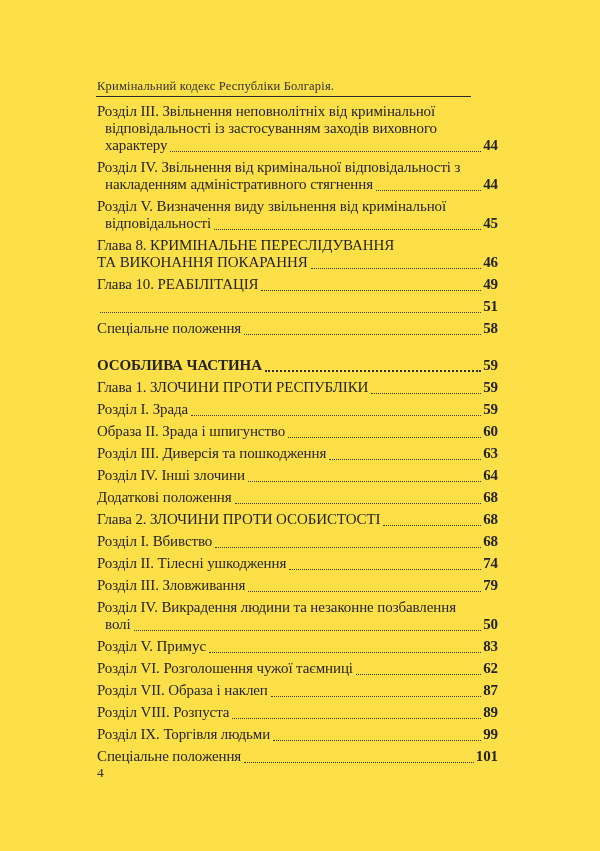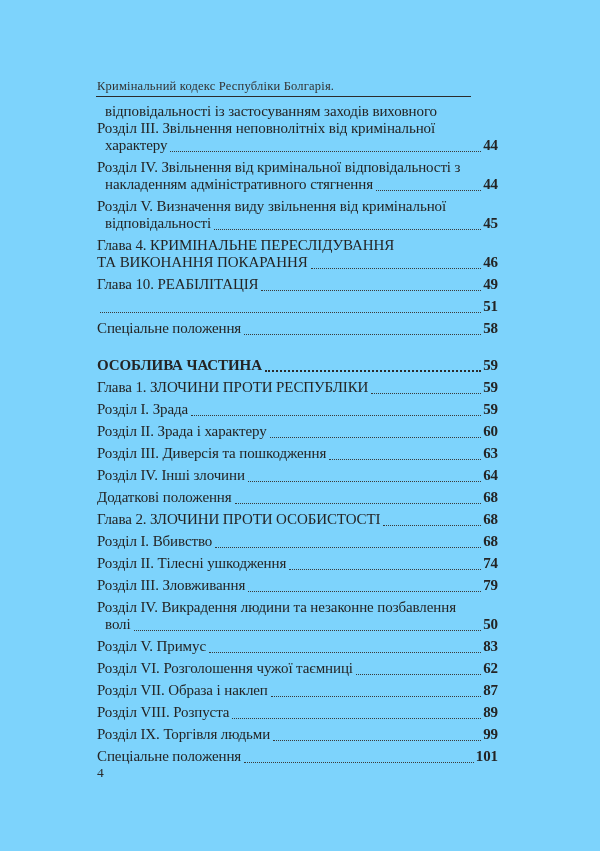--- a/index.html
+++ b/index.html
@@ -4,21 +4,21 @@
 <style>
   html, body { margin: 0; padding: 0; }
   body {
     width: 600px; height: 851px;
     background: #f4f4f4;
     font-family: "Liberation Serif", "DejaVu Serif", serif;
   }
   .page {
     position: relative;
     width: 600px; height: 851px;
-    background: #7dd3fc;
+    background: #fde047;
     overflow: hidden;
     color: #242424;
   }
   .running-header {
     position: absolute;
     left: 97px; top: 79px;
     font-size: 12.5px; line-height: 15px;
     letter-spacing: 0.2px;
     color: #333;
     white-space: nowrap;
@@ -63,22 +63,22 @@
 </style>
 </head>
 <body>
 
 <div class="page">
   <div class="running-header">Кримінальний кодекс Республіки Болгарія.</div>
   <div class="header-rule"></div>
 
   <div class="toc">
       <div class="toc-entry">
+        <div class="toc-line">Розділ III. Звільнення неповнолітніх від кримінальної</div>
         <div class="toc-line cont">відповідальності із застосуванням заходів виховного</div>
-        <div class="toc-line">Розділ III. Звільнення неповнолітніх від кримінальної</div>
         <div class="toc-last cont">
           <span class="txt">характеру</span>
           <span class="leader"></span>
           <span class="pg">44</span>
         </div>
       </div>
       <div class="toc-entry">
         <div class="toc-line">Розділ IV. Звільнення від кримінальної відповідальності з</div>
         <div class="toc-last cont">
           <span class="txt">накладенням адміністративного стягнення</span>
@@ -88,21 +88,21 @@
       </div>
       <div class="toc-entry">
         <div class="toc-line">Розділ V. Визначення виду звільнення від кримінальної</div>
         <div class="toc-last cont">
           <span class="txt">відповідальності</span>
           <span class="leader"></span>
           <span class="pg">45</span>
         </div>
       </div>
       <div class="toc-entry">
-        <div class="toc-line">Глава 4. КРИМІНАЛЬНЕ ПЕРЕСЛІДУВАННЯ</div>
+        <div class="toc-line">Глава 8. КРИМІНАЛЬНЕ ПЕРЕСЛІДУВАННЯ</div>
         <div class="toc-last">
           <span class="txt">ТА ВИКОНАННЯ ПОКАРАННЯ</span>
           <span class="leader"></span>
           <span class="pg">46</span>
         </div>
       </div>
       <div class="toc-entry">
         <div class="toc-last">
           <span class="txt">Глава 10. РЕАБІЛІТАЦІЯ</span>
           <span class="leader"></span>
@@ -138,21 +138,21 @@
       </div>
       <div class="toc-entry">
         <div class="toc-last">
           <span class="txt">Розділ I. Зрада</span>
           <span class="leader"></span>
           <span class="pg">59</span>
         </div>
       </div>
       <div class="toc-entry">
         <div class="toc-last">
-          <span class="txt">Розділ II. Зрада і характеру</span>
+          <span class="txt">Образа II. Зрада і шпигунство</span>
           <span class="leader"></span>
           <span class="pg">60</span>
         </div>
       </div>
       <div class="toc-entry">
         <div class="toc-last">
           <span class="txt">Розділ III. Диверсія та пошкодження</span>
           <span class="leader"></span>
           <span class="pg">63</span>
         </div>

